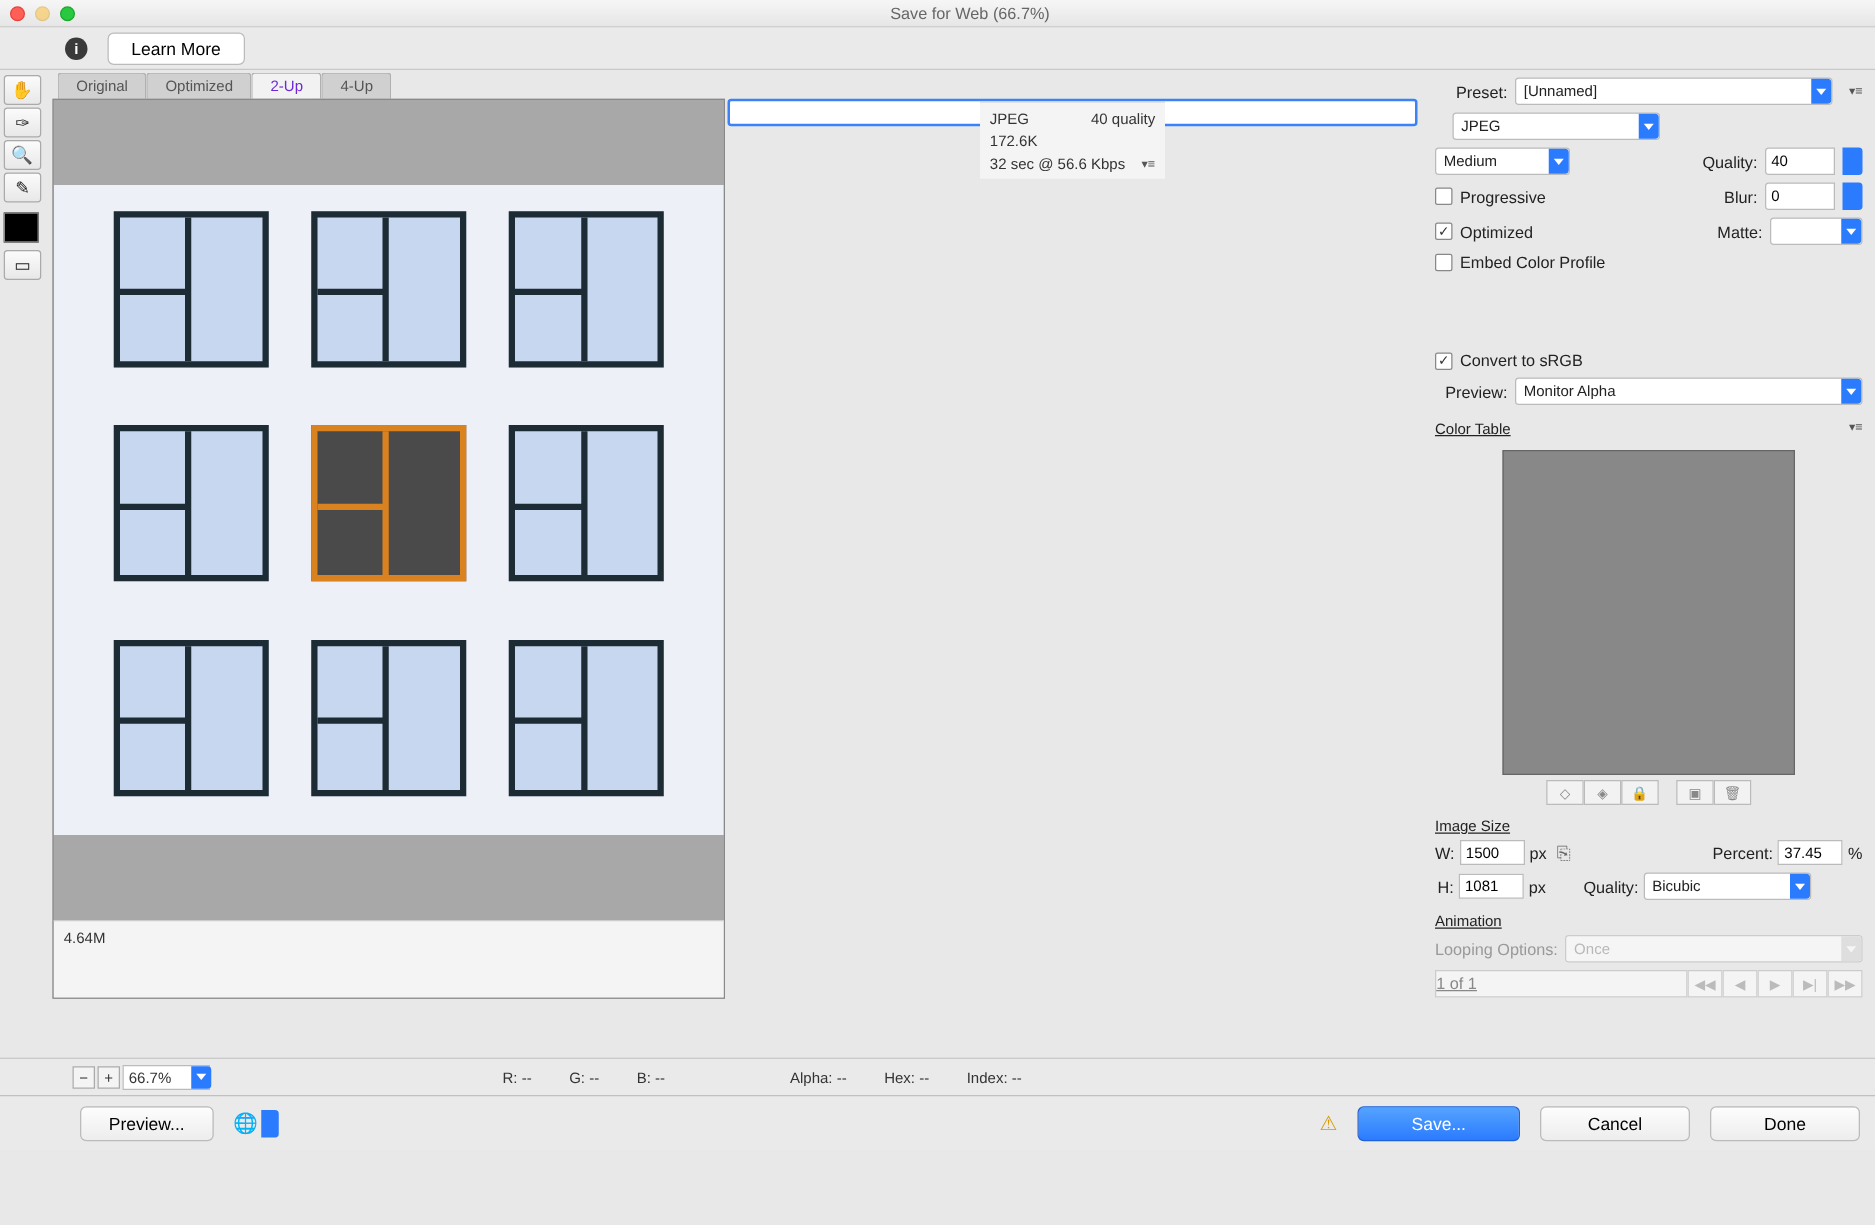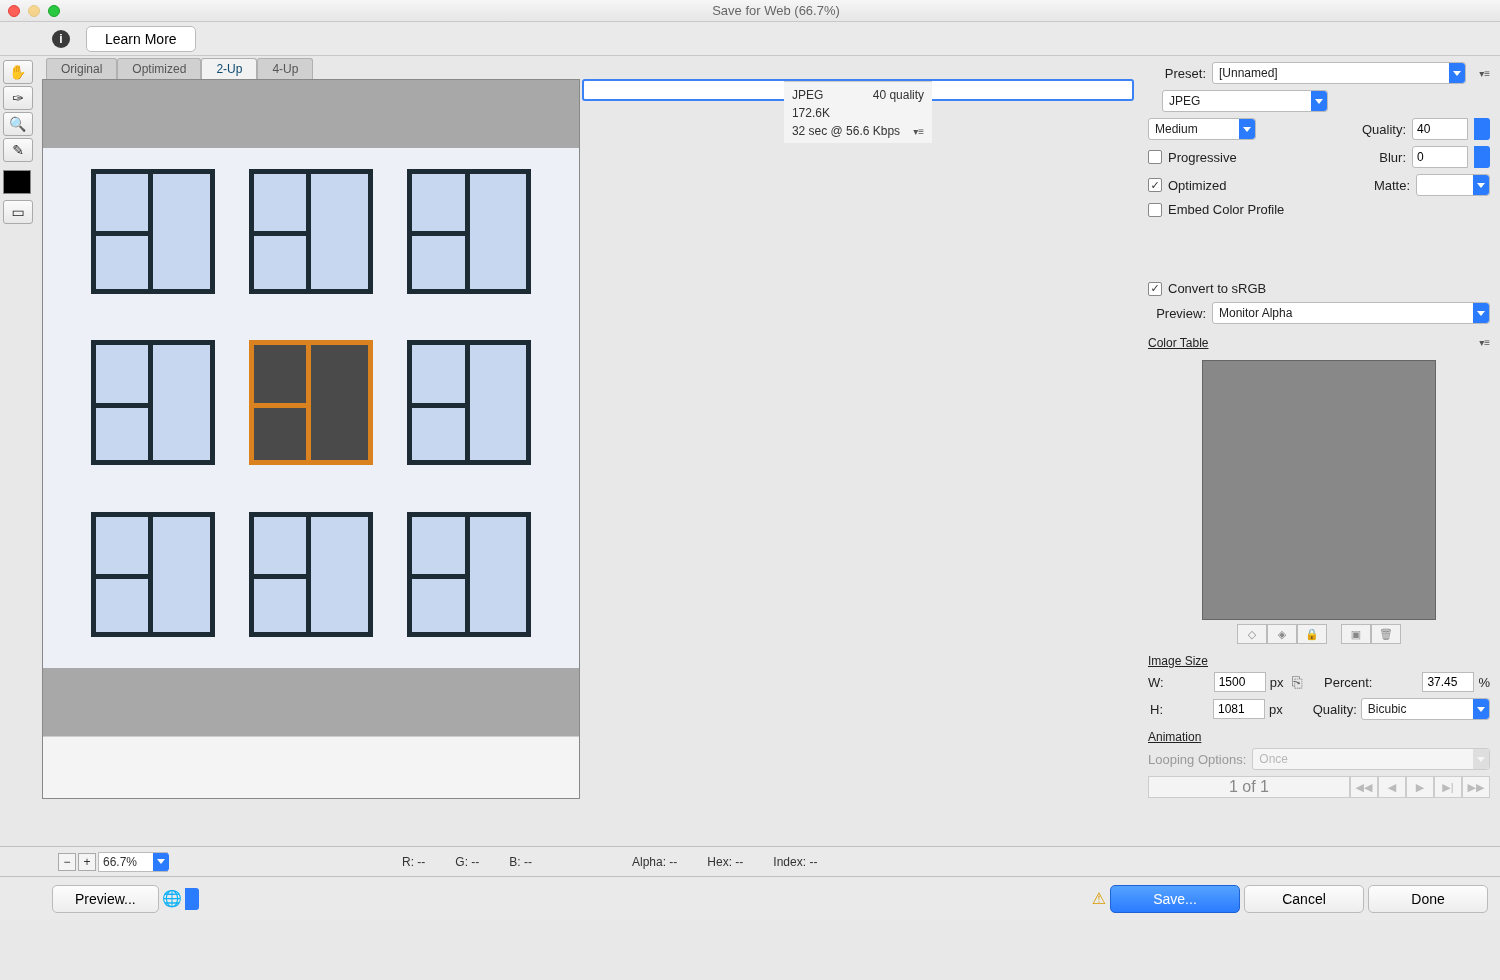--- a/index.html
+++ b/index.html
@@ -20,21 +20,21 @@
 
 .main{display:flex;height:790px;}
 .toolbar{width:42px;background:#e8e8e8;padding:4px 3px;display:flex;flex-direction:column;gap:2px;}
 .toolbtn{width:30px;height:24px;border:1px solid #aaa;background:linear-gradient(#fbfbfb,#e8e8e8);border-radius:3px;display:flex;align-items:center;justify-content:center;font-size:14px;cursor:pointer;}
 .swatch{width:28px;height:24px;background:#000;border:1px solid #888;margin-top:6px;}
 .toolbtn.sm{margin-top:4px;}
 
 .canvas-area{flex:1;background:#e8e8e8;padding:0 6px 0 0;}
 .tabs{display:flex;padding:2px 0 0 4px;}
 .tab{padding:3px 14px;background:#d0d0d0;border:1px solid #b0b0b0;border-bottom:none;font-size:12px;color:#555;cursor:pointer;margin-right:0;border-radius:3px 3px 0 0;}
-.tab.active{background:#f2f2f2;color:#0c4a6e;}
+.tab.active{background:#f2f2f2;color:#6d28d9;}
 .panes{display:flex;gap:2px;height:720px;}
 .pane{flex:1;background:#a8a8a8;border:1px solid #888;display:flex;flex-direction:column;position:relative;}
 .pane.sel{border:2px solid #3b82f6;}
 .img-wrap{flex:1;background:#a8a8a8;display:flex;align-items:center;justify-content:center;overflow:hidden;}
 .building{width:100%;aspect-ratio:1/0.97;background:#edf1f7;position:relative;}
 .win{position:absolute;width:23%;height:24%;background:#c7d7ef;border:5px solid #1d2b35;}
 .win::before{content:"";position:absolute;left:46%;top:0;bottom:0;width:5px;background:#1d2b35;}
 .win::after{content:"";position:absolute;left:0;right:52%;top:50%;height:5px;background:#1d2b35;}
 .win.orange{border-color:#d9821f;background:#4b4a4b;}
 .win.orange::before,.win.orange::after{background:#d9821f;}
@@ -51,32 +51,32 @@
 .numfield{width:56px;height:22px;background:#fff;border:1px solid #bbb;border-radius:3px 0 0 3px;padding:0 4px;font-size:12px;}
 .spin{width:16px;height:22px;background:#2b7bff;border-radius:0 3px 3px 0;display:flex;flex-direction:column;}
 .spin::before,.spin::after{content:"";flex:1;display:flex;align-items:center;justify-content:center;}
 .chk{width:14px;height:14px;border:1px solid #888;background:#fff;border-radius:2px;display:inline-flex;align-items:center;justify-content:center;font-size:11px;}
 .chk.on::after{content:"✓";color:#333;}
 .ct-head{font-size:12px;margin:6px 0 4px;text-decoration:underline;}
 .ct-box{height:260px;background:#888;border:1px solid #666;margin:0 auto 4px;}
 .ct-btns{display:flex;justify-content:center;gap:0;margin-bottom:10px;}
 .ct-btns .b{width:30px;height:20px;border:1px solid #bbb;background:#f2f2f2;display:flex;align-items:center;justify-content:center;font-size:11px;color:#888;}
 .rowtight{display:flex;align-items:center;gap:4px;margin-bottom:6px;}
-.txtfield{width:52px;height:20px;border:1px solid #bbb;background:#fff;font-size:12px;padding:0 4px;margin-left:46px;}
+.txtfield{width:52px;height:20px;border:1px solid #bbb;background:#fff;font-size:12px;padding:0 4px;}
 .link-icon{font-size:14px;color:#666;margin:0 4px;}
 .pager{display:flex;align-items:center;gap:0;margin-top:6px;}
-.pager .pg{flex:1;text-align:center;font-size:16px;color:#888;border:1px solid #ccc;height:22px;line-height:20px;background:#f4f4f4;}
+.pager .pg{flex:1;font-size:13px;color:#888;border:1px solid #ccc;height:22px;line-height:20px;background:#f4f4f4;text-decoration:underline;}
 .pager .nb{width:28px;height:22px;border:1px solid #ccc;background:#f4f4f4;color:#bbb;display:flex;align-items:center;justify-content:center;font-size:11px;}
 
 .statusbar{height:30px;border-top:1px solid #c0c0c0;background:#eaeaea;display:flex;align-items:center;padding:0 8px;gap:14px;font-size:12px;color:#333;}
 .zoom-group{display:flex;align-items:center;gap:2px;}
 .sq{width:18px;height:18px;border:1px solid #aaa;background:#f4f4f4;display:flex;align-items:center;justify-content:center;font-size:12px;}
 .zoomsel{width:70px;height:20px;border:1px solid #bbb;background:#fff;font-size:12px;padding:0 4px;display:flex;align-items:center;}
 
-.footer{height:44px;border-top:1px solid #c0c0c0;background:#eaeaea;display:flex;align-items:center;padding:12px 12px;gap:4px;}
+.footer{height:44px;border-top:1px solid #c0c0c0;background:#eaeaea;display:flex;align-items:center;padding:12px 12px;gap:16px;}
 .btn{height:28px;padding:0 22px;border:1px solid #bbb;background:linear-gradient(#fdfdfd,#ededed);border-radius:5px;font-size:14px;cursor:pointer;}
 .btn.primary{background:linear-gradient(#55a3ff,#2b7bff);color:#fff;border-color:#1e62d6;}
 .warn{color:#d89b00;font-size:16px;margin-left:auto;}
 .menuflip{width:18px;display:flex;justify-content:flex-end;}
 .menuflip span{font-size:10px;color:#555;}
 </style>
 </head>
 <body>
 
 <div class="titlebar">
@@ -122,20 +122,21 @@
               <div class="win" style="left:68%;top:4%"></div>
             <div class="win" style="left:9%;top:37%"></div>
               <div class="win orange" style="left:38.5%;top:37%"></div>
               <div class="win" style="left:68%;top:37%"></div>
             <div class="win" style="left:9%;top:70%"></div>
               <div class="win" style="left:38.5%;top:70%"></div>
               <div class="win" style="left:68%;top:70%"></div>
           </div>
         </div>
         <div class="pane-footer">
+          <div>4.64M</div>
         </div>
       </div>
 
       <div class="pane sel">
         <div class="img-wrap">
           <div class="building">
             
             
             
           </div>

